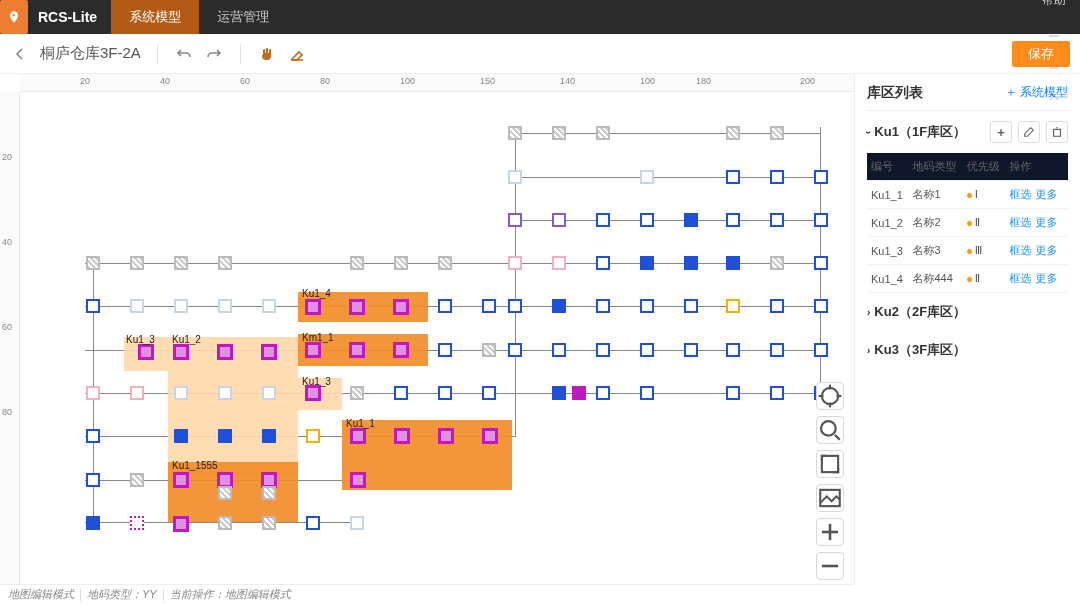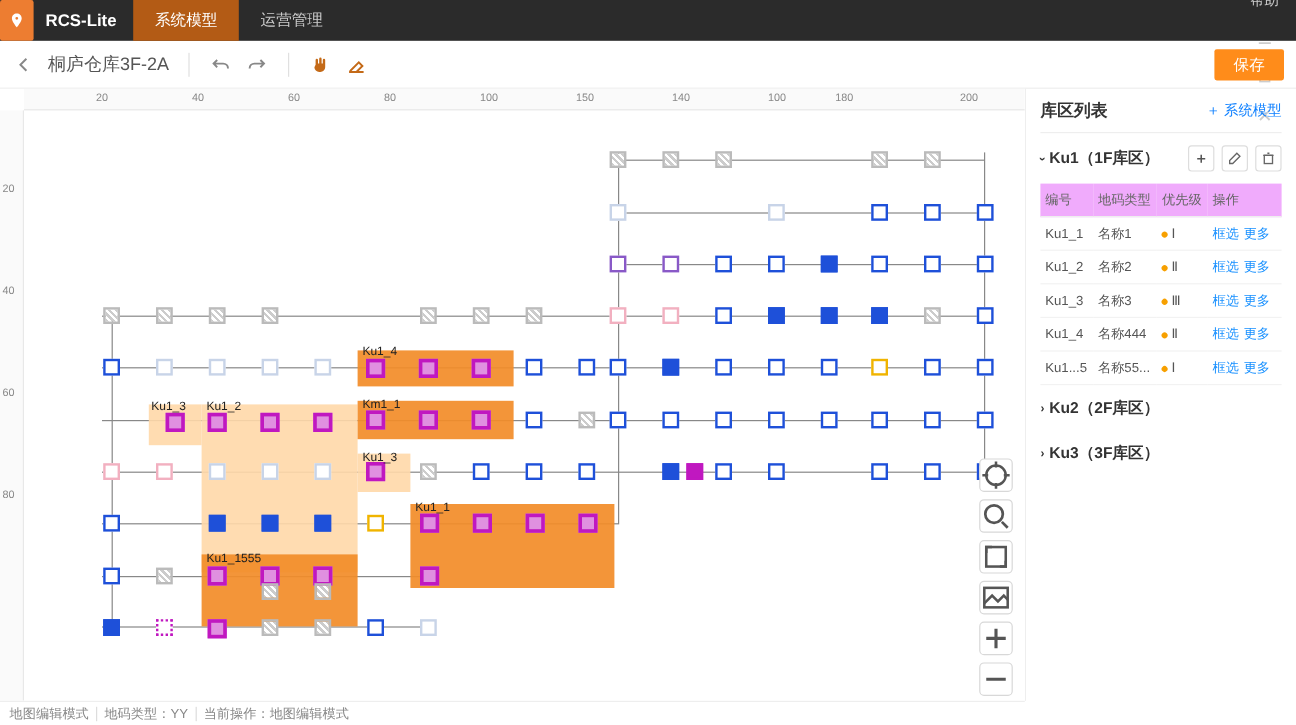--- a/index.html
+++ b/index.html
@@ -56,29 +56,29 @@
 
 .side { width: 226px; border-left: 1px solid #eee; padding: 10px 12px 0; overflow-y: auto; }
 .side-head { display: flex; align-items: flex-start; justify-content: space-between; margin-bottom: 8px; }
 .side-title { font-size: 14px; font-weight: 600; }
 .new-zone { color: #0f80ff; font-size: 12px; cursor: pointer; display: flex; align-items: center; gap: 3px; }
 .accordion { border-top: 1px solid #eee; }
 .acc-head { display: flex; align-items: center; padding: 10px 0; font-size: 13px; font-weight: 600; cursor: pointer; gap: 4px; }
 .acc-actions { margin-left: auto; display: flex; gap: 6px; }
 .acc-actions .ab { width: 22px; height: 22px; border: 1px solid #ddd; border-radius: 3px; display: flex; align-items: center; justify-content: center; cursor: pointer; color: #555; font-size: 12px; }
 .table { width: 100%; border-collapse: collapse; font-size: 11px; }
-.table th { background: #f0abfc; text-align: left; font-weight: 500; padding: 6px 4px; color: #666; border-bottom: 1px solid #eee; }
+.table th { background: #0f172a; text-align: left; font-weight: 500; padding: 6px 4px; color: #666; border-bottom: 1px solid #eee; }
 .table td { padding: 6px 4px; border-bottom: 1px solid #f2f2f2; color: #555; white-space: nowrap; }
 .table td .dot { display: inline-block; width: 5px; height: 5px; border-radius: 50%; background: #f7a000; transform: rotate(45deg); margin-right: 3px; }
 .table td a { color: #1890ff; text-decoration: none; cursor: pointer; margin-right: 4px; }
 .chev { display: inline-block; transform: rotate(90deg); font-size: 10px; }
 .chev.right { transform: rotate(0); }
 
 
-.status { position: absolute; bottom: 0; left: 0; right: 226px; height: 20px; border-top: 1px solid #eee; display: flex; align-items: center; gap: 6px; font-size: 11px; color: #888; padding: 0 8px; background: #fff; }
+.status { position: absolute; bottom: 0; left: 0; right: 226px; height: 20px; border-top: 1px solid #eee; display: flex; align-items: center; gap: 6px; font-size: 11px; color: #888; padding: 0 8px; background: #fff; font-style: italic; }
 .status .sep { width: 1px; height: 12px; background: #ddd; }
 </style>
 </head>
 <body>
 
 <div class="header">
   <div class="logo-pin">
     <svg viewBox="0 0 24 24" fill="#fff">
         <path d="M12 2C8 2 5 5 5 9c0 5 7 13 7 13s7-8 7-13c0-4-3-7-7-7zm0 9a2 2 0 110-4 2 2 0 010 4z"></path>
       </svg>
@@ -422,26 +422,20 @@
               <td>名称3</td>
               <td><span class="dot"></span>Ⅲ</td>
               <td><a>框选</a><a>更多</a></td>
             </tr>
             <tr>
               <td>Ku1_4</td>
               <td>名称444</td>
               <td><span class="dot"></span>Ⅱ</td>
               <td><a>框选</a><a>更多</a></td>
             </tr>
-            <tr>
-              <td>Ku1...5</td>
-              <td>名称55...</td>
-              <td><span class="dot"></span>Ⅰ</td>
-              <td><a>框选</a><a>更多</a></td>
-            </tr>
           </tbody>
       </table>
 
       <div class="acc-head">
         <span class="chev right">›</span>
         <span>Ku2（2F库区）</span>
       </div>
       <div class="acc-head">
         <span class="chev right">›</span>
         <span>Ku3（3F库区）</span>

